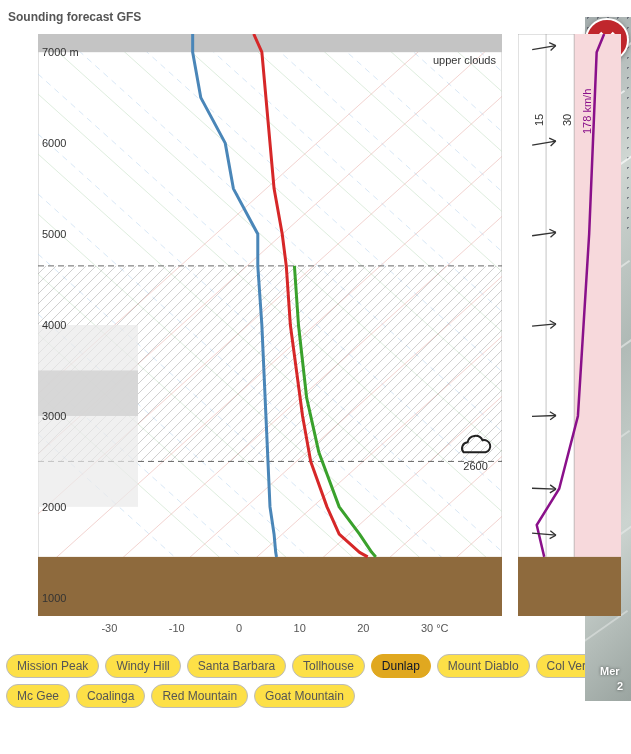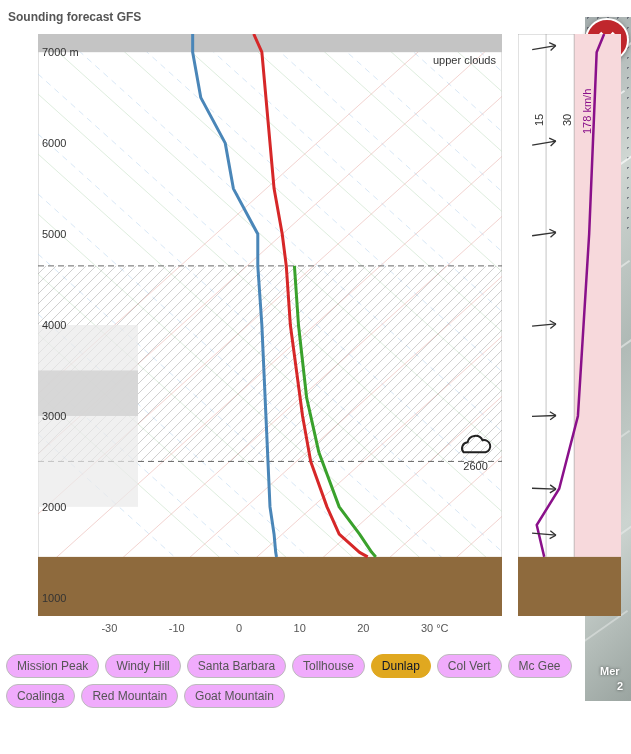--- a/index.html
+++ b/index.html
@@ -99,21 +99,21 @@
   }
 
   .pills {
     margin-top: 20px;
     display: flex;
     flex-wrap: wrap;
     gap: 6px;
   }
   .pill {
     border: 1px solid #bbb;
-    background: #f0abfc;
+    background: #fde047;
     color: #555;
     border-radius: 12px;
     padding: 3px 10px;
     font-size: 12px;
     line-height: 16px;
     cursor: pointer;
   }
   .pill.active {
     background: #e0a820;
     border-color: #e0a820;
@@ -280,20 +280,21 @@
       </div>
     </div>
   </div>
 
   <div class="pills">
     <span class="pill">Mission Peak</span>
     <span class="pill">Windy Hill</span>
     <span class="pill">Santa Barbara</span>
     <span class="pill">Tollhouse</span>
     <span class="pill active">Dunlap</span>
+    <span class="pill">Mount Diablo</span>
     <span class="pill">Col Vert</span>
     <span class="pill">Mc Gee</span>
     <span class="pill">Coalinga</span>
     <span class="pill">Red Mountain</span>
     <span class="pill">Goat Mountain</span>
   </div>
 
 </div>
 
 </body></html>

